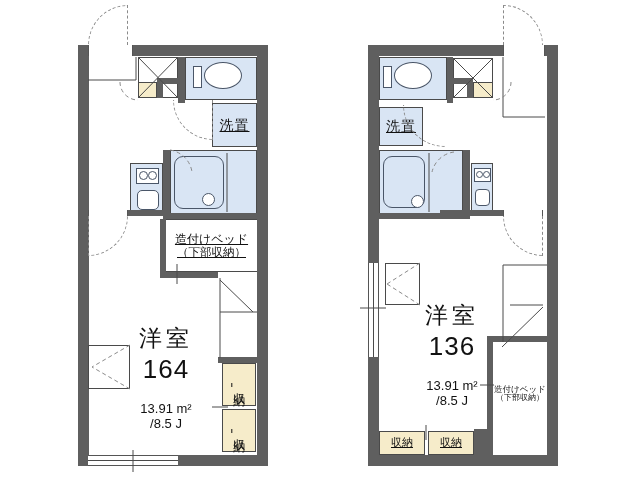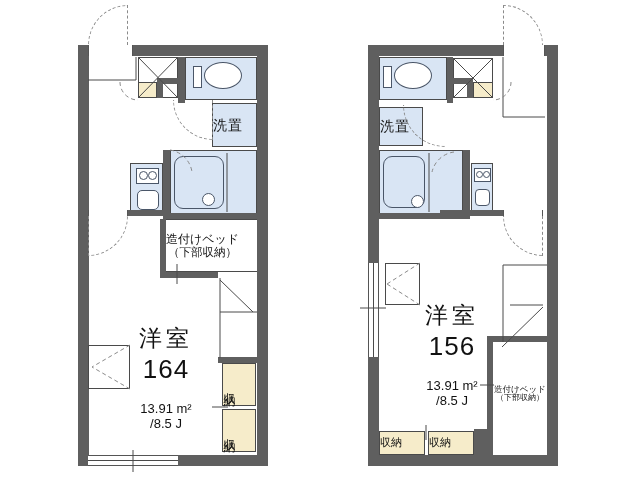--- a/index.html
+++ b/index.html
@@ -7,21 +7,21 @@
           font-family:"Liberation Sans","DejaVu Sans",sans-serif;color:#111;}
   .plan{position:absolute;width:190px;height:421px;background:#ffffff;}
   .wall{position:absolute;background:#5f5f5f;}
   .room{position:absolute;border:1px solid #4a4a4a;box-sizing:border-box;}
   .blue{background:#d9e5f4;}
   .cream{background:#f6ecca;}
   .whitebox{background:#ffffff;}
   .opening{position:absolute;background:#ffffff;box-sizing:border-box;}
   .arc{position:absolute;box-sizing:border-box;border:0 dashed #8a8a8a;}
   .lbl{position:absolute;line-height:1.05;color:#111;}
-  .center{display:flex;align-items:center;text-align:center;}
+  .center{display:flex;align-items:center;justify-content:center;text-align:center;text-decoration:underline;}
   .vtext{writing-mode:vertical-rl;text-orientation:upright;letter-spacing:2px;}
   .roomlabel{position:absolute;width:120px;text-align:center;}
   .roomlabel .t1{font-size:23px;letter-spacing:4px;}
   .roomlabel .t2{font-size:26px;letter-spacing:1px;}
   .roomlabel .t3{font-size:13px;margin-top:16px;}
   .roomlabel .t4{font-size:13px;}
   svg.lines{position:absolute;left:-10px;top:-10px;pointer-events:none;}
   .fixture{position:absolute;box-sizing:border-box;border:1.5px solid #4a5668;background:#fff;}
   .tubfix{position:absolute;box-sizing:border-box;border:1.5px solid #4a5668;border-radius:9px;background:transparent;}
   .circle{border-radius:50%;}
@@ -189,21 +189,21 @@
     <div class="room cream center" style="left:11px;top:386px;width:46px;height:24px;">
       <span class="lbl" style="position:static;font-size:11px;">収納</span>
     </div>
     <div class="room cream center" style="left:60px;top:386px;width:46px;height:24px;">
       <span class="lbl" style="position:static;font-size:11px;">収納</span>
     </div>
     <div class="wall" style="left:106px;top:384px;width:13px;height:26px;"></div>
 
     <div class="roomlabel" style="left:24px;top:255px;">
       <div class="t1">洋室</div>
-      <div class="t2">156</div>
+      <div class="t2">136</div>
       <div class="t3">13.91 m²</div>
       <div class="t4">/8.5 J</div>
     </div>
 
     <svg class="lines" width="210" height="441">
       <g stroke="#4a4a4a" stroke-width="1" fill="none">
         <line x1="95" y1="23" x2="135" y2="63"></line>
           <line x1="135" y1="23" x2="95" y2="63"></line>
         <line x1="145" y1="22" x2="145" y2="82"></line>
           <line x1="145" y1="82" x2="187" y2="82"></line>

